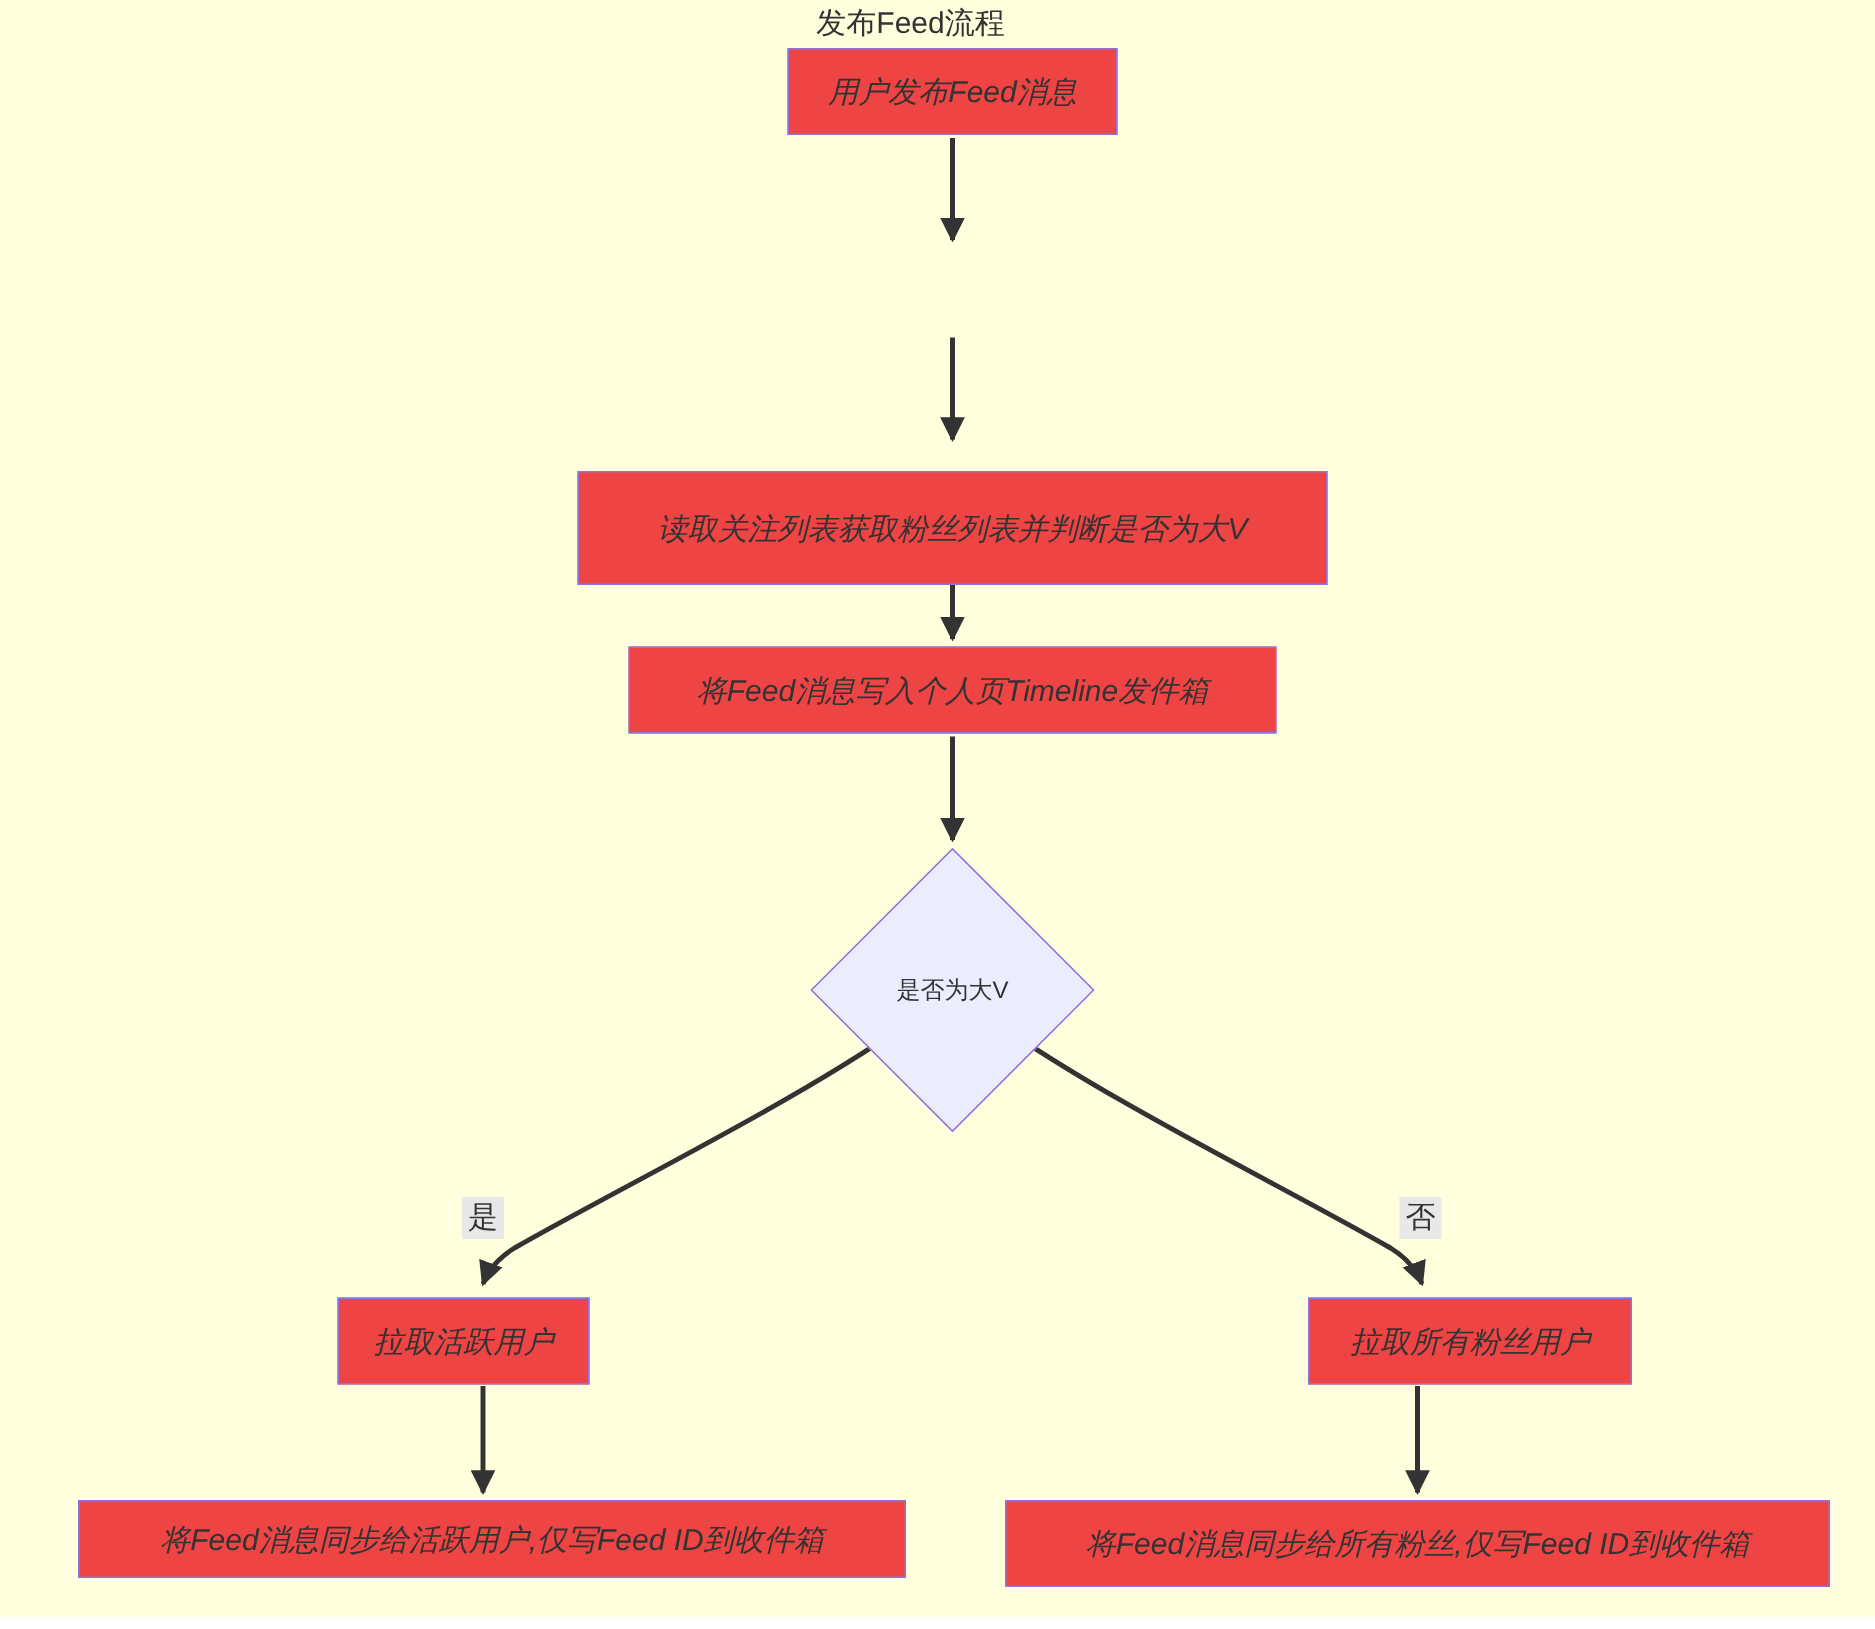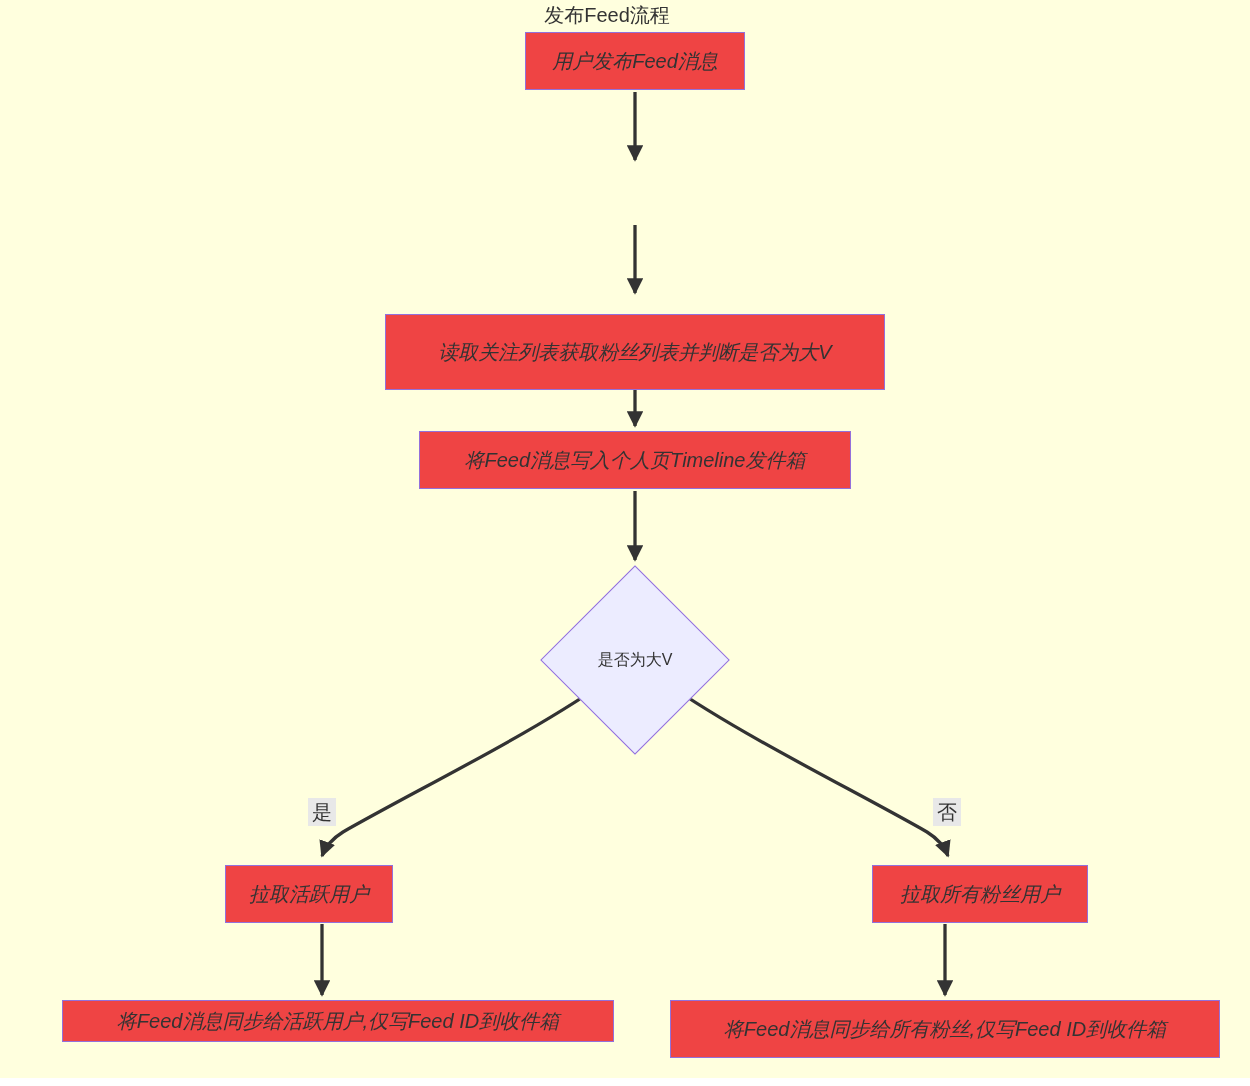--- a/index.html
+++ b/index.html
@@ -49,21 +49,21 @@
     font-style: italic;
   }
 
   
   .n-publish   { left: 525px; top:  32px; width: 220px; height: 58px; }
   .n-queue     { left: 527px; top: 165px; width: 216px; height: 58px; }
   .n-readlist  { left: 385px; top: 314px; width: 500px; height: 76px; }
   .n-timeline  { left: 419px; top: 431px; width: 432px; height: 58px; }
   .n-pullactive{ left: 225px; top: 865px; width: 168px; height: 58px; }
   .n-pullall   { left: 837px; top: 865px; width: 216px; height: 58px; margin-left: 35px; }
-  .n-syncactive{ left:  62px; top:1000px; width: 552px; height: 42px; }
+  .n-syncactive{ left:  52px; top:1000px; width: 552px; height: 52px; }
   .n-syncall   { left: 670px; top:1000px; width: 550px; height: 58px; }
 
   
   .diamond-wrap {
     position: absolute;
     left: 539px; top: 564px;
     width: 192px; height: 192px;
     display: flex;
     align-items: center;
     justify-content: center;

